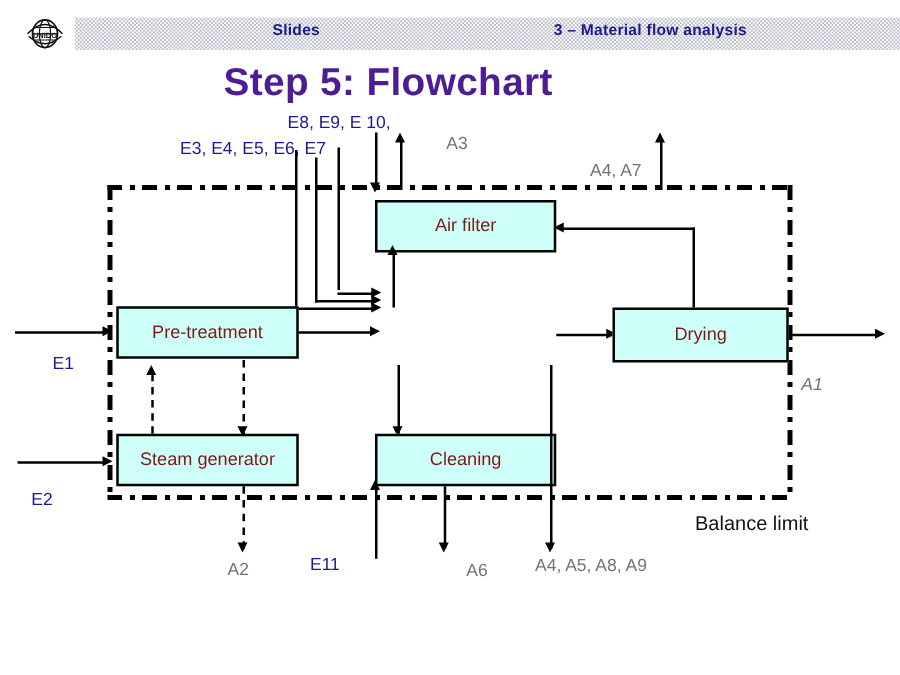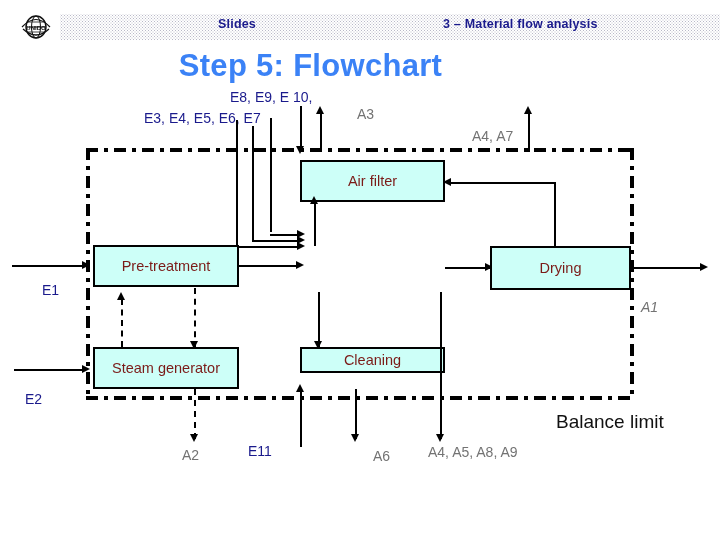--- a/index.html
+++ b/index.html
@@ -30,21 +30,21 @@
   #hdr-left{left:218px;}
   #hdr-right{left:443px;}
 
   .logo{
     position:absolute;left:19px;top:14px;width:34px;height:27px;
   }
 
   .title{
     position:absolute;left:0;top:48px;width:621px;
     text-align:center;
-    font-size:31px;font-weight:bold;color:#3b82f6;
+    font-size:31px;font-weight:bold;color:#4c1d95;
     letter-spacing:.3px;
   }
 
   
   .lbl{position:absolute;white-space:nowrap;font-size:14px;}
   .lbl.blue{color:#1a1a8c;}
   .lbl.red{color:#737373;}
   .lbl.black{color:#111111;}
 
   
@@ -114,21 +114,21 @@
   <div class="lbl red" style="left:472px;top:128px;">A4, A7</div>
 
   <div class="lbl blue" style="left:42px;top:282px;">E1</div>
   <div class="lbl blue" style="left:25px;top:391px;">E2</div>
   <div class="lbl red" style="left:641px;top:299px;font-style:italic;">A1</div>
 
   <div class="lbl red" style="left:182px;top:447px;">A2</div>
   <div class="lbl blue" style="left:248px;top:443px;">E11</div>
   <div class="lbl red" style="left:373px;top:448px;">A6</div>
   <div class="lbl red" style="left:428px;top:444px;">A4, A5, A8, A9</div>
-  <div class="lbl black" style="left:556px;top:411px;font-size:19px;">Balance limit</div>
+  <div class="lbl black" style="left:556px;top:411px;font-size:16px;">Balance limit</div>
 
   <div class="bnd h" style="left:86px;top:148px;width:548px;"></div>
   <div class="bnd h" style="left:86px;top:396px;width:548px;"></div>
   <div class="bnd v" style="left:86px;top:148px;height:252px;"></div>
   <div class="bnd v" style="left:630px;top:148px;height:252px;"></div>
 
   <div class="ln v" style="left:236px;top:120px;height:128px;"></div>
   <div class="ln h" style="left:236px;top:246px;width:64px;"></div>
   <div class="ah r" style="left:297px;top:242px;"></div>
 
@@ -192,21 +192,21 @@
   <div class="ah u" style="left:117px;top:292px;"></div>
 
   <div class="dln v" style="left:194px;top:288px;height:60px;"></div>
   <div class="ah d" style="left:190px;top:341px;"></div>
   <div class="dln v" style="left:194px;top:389px;height:50px;"></div>
   <div class="ah d" style="left:190px;top:434px;"></div>
 
   <div class="ln v" style="left:318px;top:292px;height:56px;"></div>
   <div class="ah d" style="left:314px;top:341px;"></div>
 
-  <div class="pbox" id="box-cleaning" style="left:300px;top:347px;width:145px;height:26px;">
+  <div class="pbox" id="box-cleaning" style="left:300px;top:347px;width:145px;height:42px;">
     <span>Cleaning</span>
   </div>
 
   <div class="ln v" style="left:300px;top:389px;height:58px;"></div>
   <div class="ah u" style="left:296px;top:384px;"></div>
 
   <div class="ln v" style="left:355px;top:389px;height:50px;"></div>
   <div class="ah d" style="left:351px;top:434px;"></div>
 
   <div class="ln v" style="left:440px;top:292px;height:147px;"></div>

